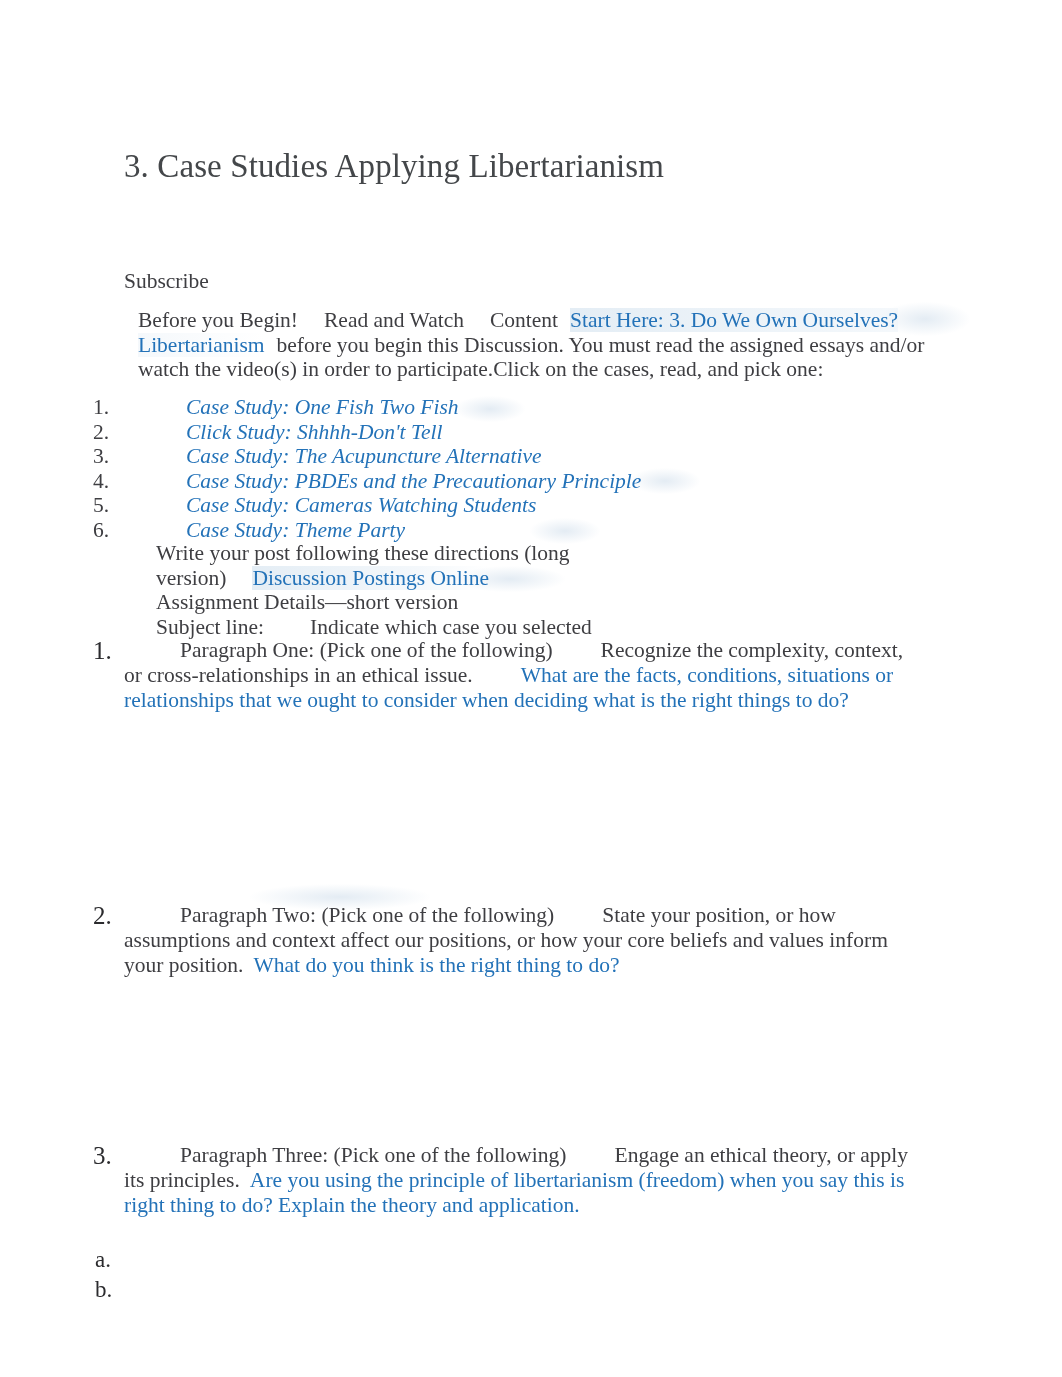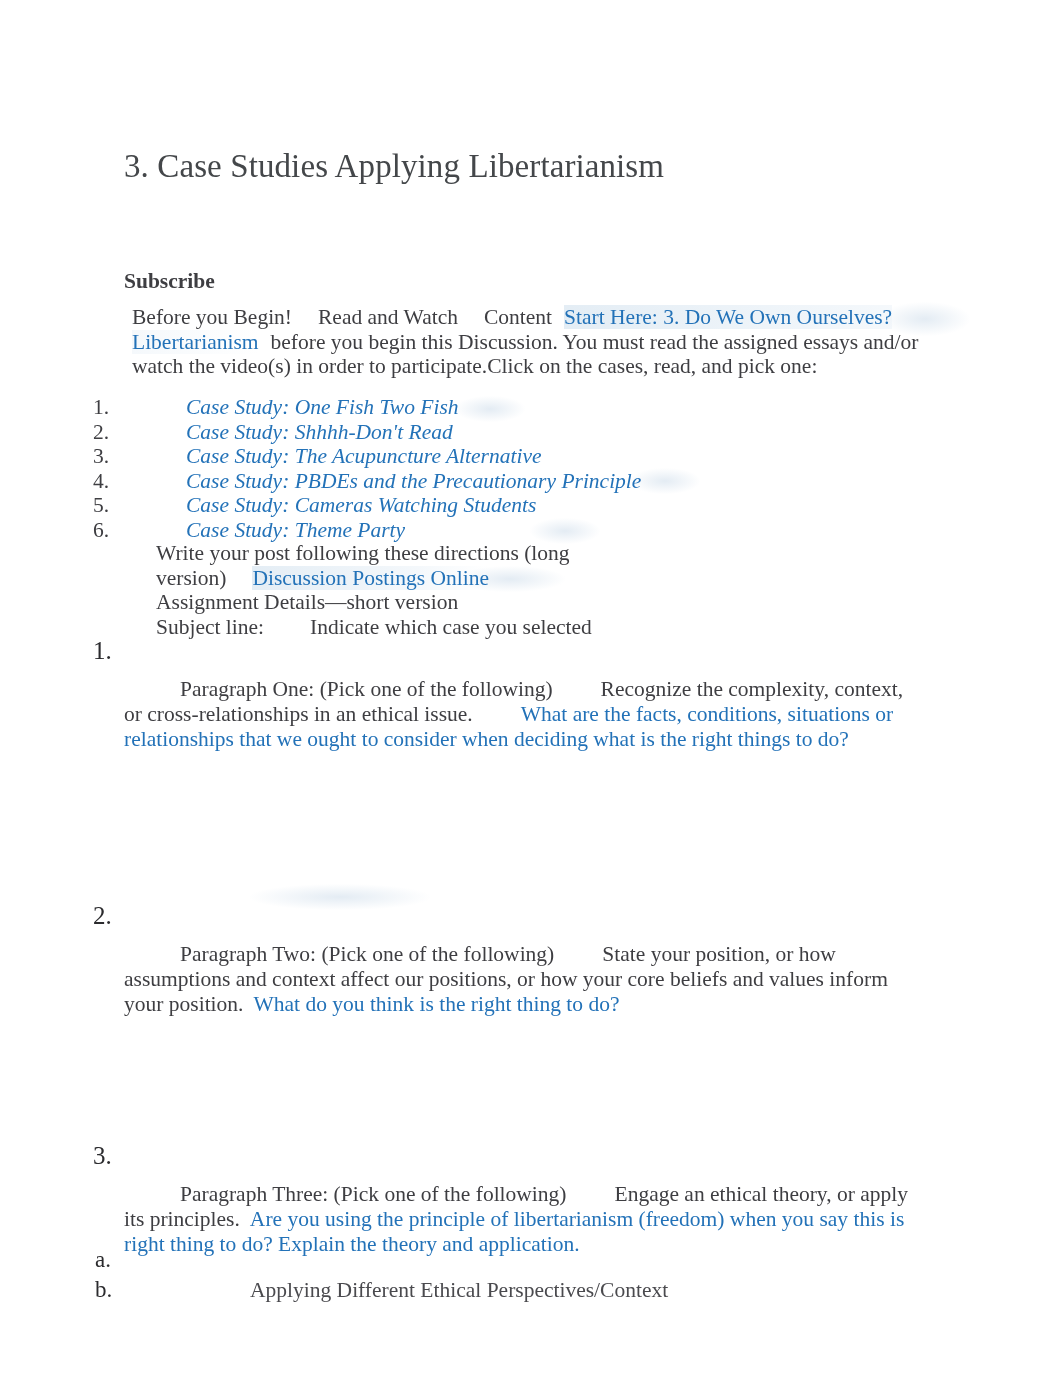--- a/index.html
+++ b/index.html
@@ -45,25 +45,24 @@
     width: 800px;
     font-size: 21.5px;
     line-height: 24.8px;
   }
 
   .subscribe-heading {
     font-size: 21.5px;
     line-height: 26px;
     color: #3e3e42;
     margin: 0 0 11px 0;
-    font-weight: bold;
   }
 
   .intro-para {
-    margin: 8px;
+    margin: 14px;
     font-size: 21.5px;
     line-height: 24.5px;
     color: #3e3e42;
     width: 790px;
   }
 
   a.lnk, .lnk {
     color: #2372b8;
     text-decoration: none;
   }
@@ -131,21 +130,20 @@
   }
   .para-body {
     position: absolute;
     left: 124px;
     top: 0;
     width: 790px;
     font-size: 21.5px;
     line-height: 25px;
     color: #3e3e42;
     text-align: left;
-    margin-top: 39px;
   }
   .para-body .indent { display: inline-block; width: 56px; }
   .para-body .gap { display: inline-block; width: 48px; }
   .para-body .gap-sm { display: inline-block; width: 10px; }
 
   #para-1 { top: 638px; }
   #para-2 { top: 903px; }
   #para-3 { top: 1143px; }
 
   
@@ -200,21 +198,21 @@
     <p class="intro-para"><span>Before you Begin!</span><span class="tab"></span><span>Read and Watch</span><span class="tab"></span><span>Content</span><span class="tab-sm"></span><a href="#" class="lnk hl">Start Here: 3. Do We Own Ourselves? Libertarianism</a><span class="tab-sm"></span><span>before you begin this Discussion. You must read the assigned essays and/or watch the video(s) in order to participate.Click on the cases, read, and pick one:</span></p>
   </div>
 
   <div class="case-list">
     <div class="case-row">
       <span class="case-num">1.</span>
       <a href="#" class="case-link">Case Study: One Fish Two Fish</a>
     </div>
     <div class="case-row">
       <span class="case-num">2.</span>
-      <a href="#" class="case-link">Case Study: Shhhh-Don't Read</a>
+      <a href="#" class="case-link">Click Study: Shhhh-Don't Tell</a>
     </div>
     <div class="case-row">
       <span class="case-num">3.</span>
       <a href="#" class="case-link">Case Study: The Acupuncture Alternative</a>
     </div>
     <div class="case-row">
       <span class="case-num">4.</span>
       <a href="#" class="case-link">Case Study: PBDEs and the Precautionary Principle</a>
     </div>
     <div class="case-row">
@@ -248,17 +246,16 @@
     <span class="para-num">3.</span>
     <div class="para-body"><span class="indent"></span><span>Paragraph Three: (Pick one of the following)</span><span class="gap"></span><span>Engage an ethical theory, or apply its principles.</span><span class="gap-sm"></span><span class="lnk">Are you using the principle of libertarianism (freedom) when you say this is right thing to do? Explain the theory and application.</span></div>
   </div>
 
   <div class="letter-list">
     <div class="letter-row">
       <span class="letter-marker">a.</span>
     </div>
     <div class="letter-row">
       <span class="letter-marker">b.</span>
-      <span class="letter-text">Applying Different Ethical Perspectives/Context</span>
     </div>
   </div>
 
 </div>
 
 </body></html>

